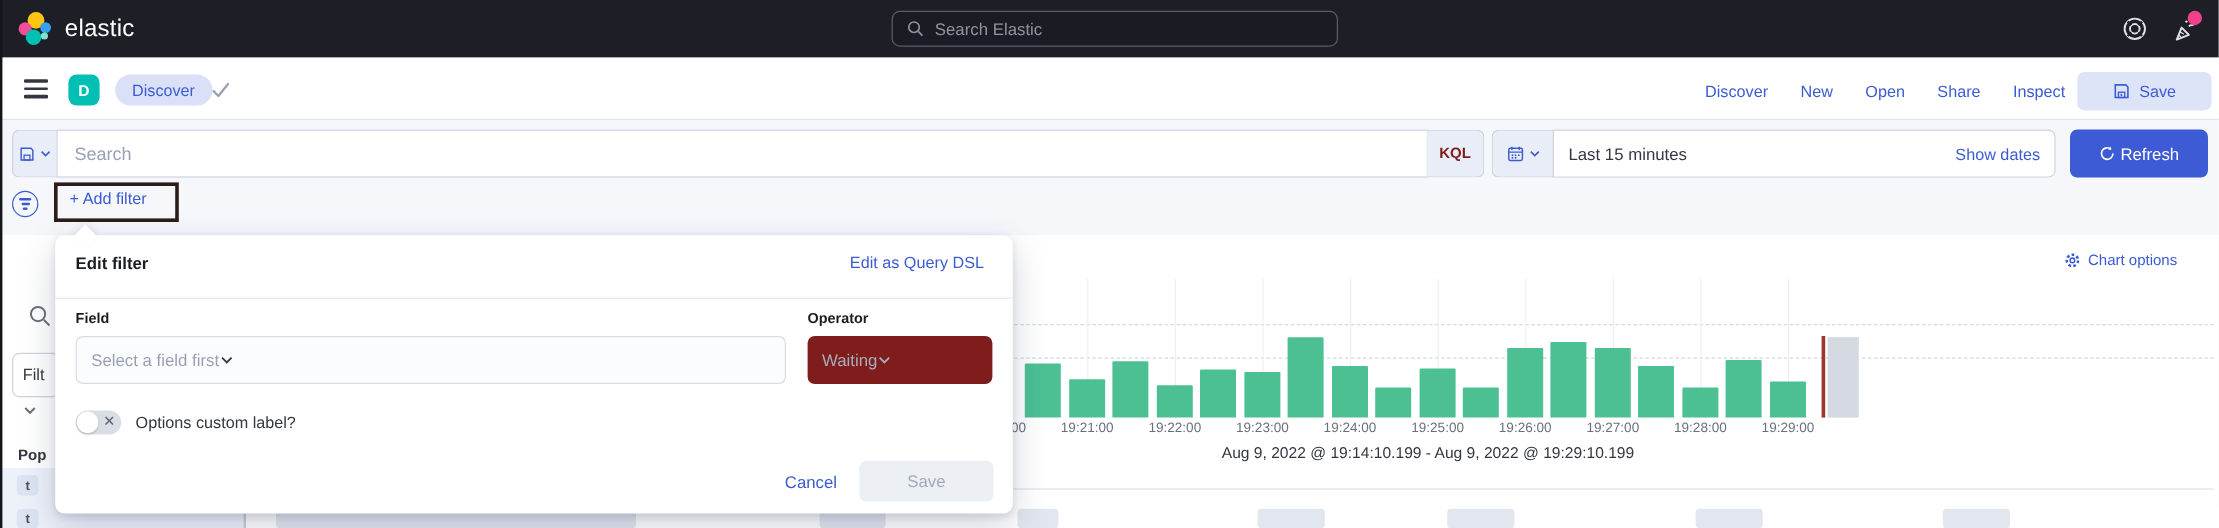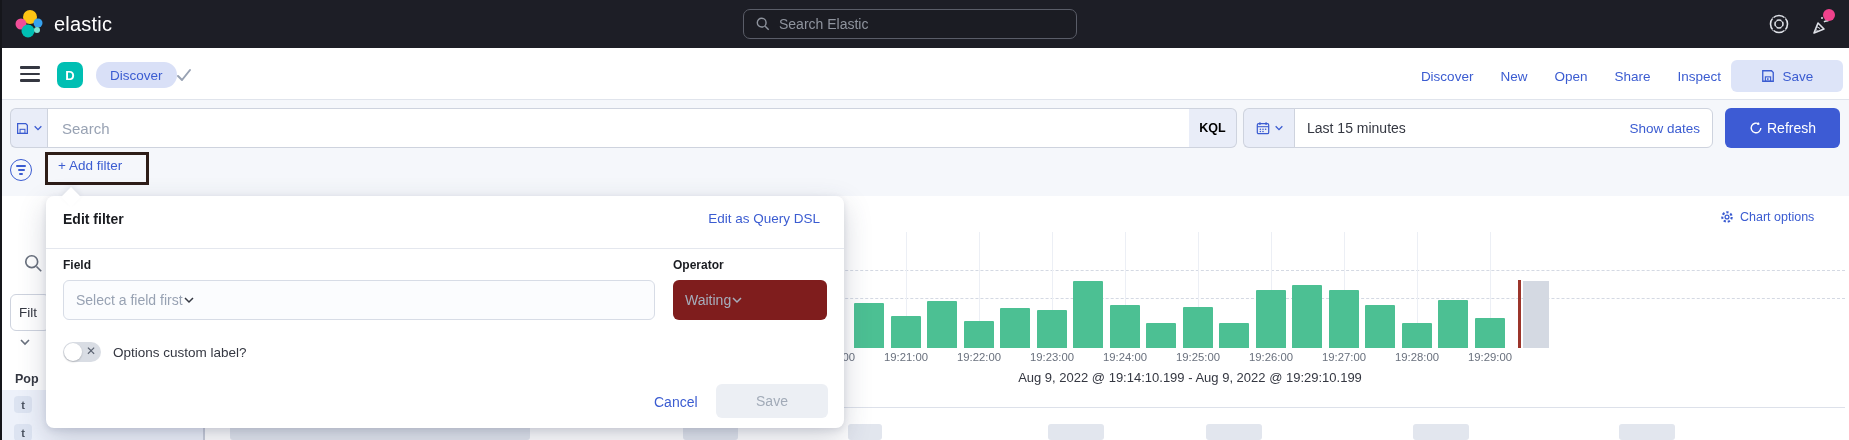--- a/index.html
+++ b/index.html
@@ -4,36 +4,36 @@
 <style>
   html,body{margin:0;padding:0;}
   body{font-family:"Liberation Sans","DejaVu Sans",sans-serif;background:#fff;}
   .stage{position:relative;width:1849px;height:440px;overflow:hidden;background:#fff;}
   .abs{position:absolute;}
   
   .topbar{left:0;top:0;width:1849px;height:48px;background:#1d1e26;}
   .leftedge{left:0;top:0;width:2px;height:440px;background:#15161b;z-index:60;}
   .brand{left:14px;top:9px;display:flex;align-items:center;gap:10px;}
   .brandname{color:#fff;font-size:20px;letter-spacing:.2px;}
-  .gsearch{left:743px;top:9px;width:334px;height:30px;background:#1b1c23;border:1px solid #5a5d68;border-radius:7px;display:flex;align-items:center;gap:9px;padding:4px 12px;box-sizing:border-box;}
+  .gsearch{left:743px;top:9px;width:372px;height:30px;background:#1b1c23;border:1px solid #5a5d68;border-radius:7px;display:flex;align-items:center;gap:9px;padding:4px 12px;box-sizing:border-box;}
   .gsearch .ph{color:#8f949e;font-size:14px;}
   .topicon{top:13px;width:24px;height:24px;color:#dfe2e8;}
   
   .navbar{left:0;top:48px;width:1849px;height:51px;background:#fff;border-bottom:1px solid #e0e4ec;}
   .burger{left:20px;top:66px;width:20px;height:16px;display:flex;flex-direction:column;justify-content:space-between;cursor:pointer;}
   .burger i{display:block;height:2.6px;background:#343741;border-radius:1px;}
   .avatar{left:57px;top:62px;width:26px;height:26px;background:#00bfb3;border-radius:7px;color:#fff;font-weight:bold;font-size:13px;display:flex;align-items:center;justify-content:center;}
   .crumb{left:96px;top:62px;height:26px;padding:0 14px;background:#d9e0f7;border-radius:13px;color:#3b5cd1;font-size:13.5px;display:flex;align-items:center;}
   .crumbcheck{left:176px;top:68px;color:#98a2b3;}
   .navlinks{right:128px;top:62px;height:28px;display:flex;align-items:center;gap:27px;}
   .navlink{color:#3b5cd1;font-size:13.5px;cursor:pointer;white-space:nowrap;}
   .savebtn{left:1731px;top:60px;width:112px;height:32px;background:#dde4f8;border-radius:6px;color:#3b5cd1;font-size:13.5px;display:flex;align-items:center;justify-content:center;gap:8px;cursor:pointer;}
   
   .querystrip{left:2px;top:99px;width:1847px;height:341px;background:#f5f7fb;}
-  .qseg{box-sizing:border-box;background:#e9edf8;border:1px solid #ced3de;display:flex;align-items:center;justify-content:center;gap:4px;color:#000000;}
+  .qseg{box-sizing:border-box;background:#e9edf8;border:1px solid #ced3de;display:flex;align-items:center;justify-content:center;gap:4px;color:#7f1d1d;}
   .qleft{left:10px;top:108px;width:38px;height:40px;border-radius:6px 0 0 6px;border-right:none;}
   .qinput{left:47px;top:108px;width:1143px;height:40px;background:#fff;border:1px solid #ced3de;box-sizing:border-box;display:flex;align-items:center;padding:0 14px;}
   .qinput .ph{color:#98a2b3;font-size:15px;}
   .kql{left:1189px;top:108px;width:48px;height:40px;border-radius:0 6px 6px 0;border-left:none;font-size:12.5px;font-weight:bold;}
   .dleft{left:1243px;top:108px;width:52px;height:40px;border-radius:6px 0 0 6px;border-right:none;}
   .dmain{left:1294px;top:108px;width:419px;height:40px;background:#fff;border:1px solid #ced3de;border-radius:0 6px 6px 0;box-sizing:border-box;display:flex;align-items:center;justify-content:space-between;padding:0 12px;}
   .timetext{color:#343741;font-size:14px;}
   .showdates{color:#3b5cd1;font-size:13.5px;cursor:pointer;}
   .refresh{left:1725px;top:108px;width:115px;height:40px;background:#3d5bd4;border-radius:6px;color:#fff;font-size:14px;display:flex;align-items:center;justify-content:center;gap:4px;cursor:pointer;}
   

